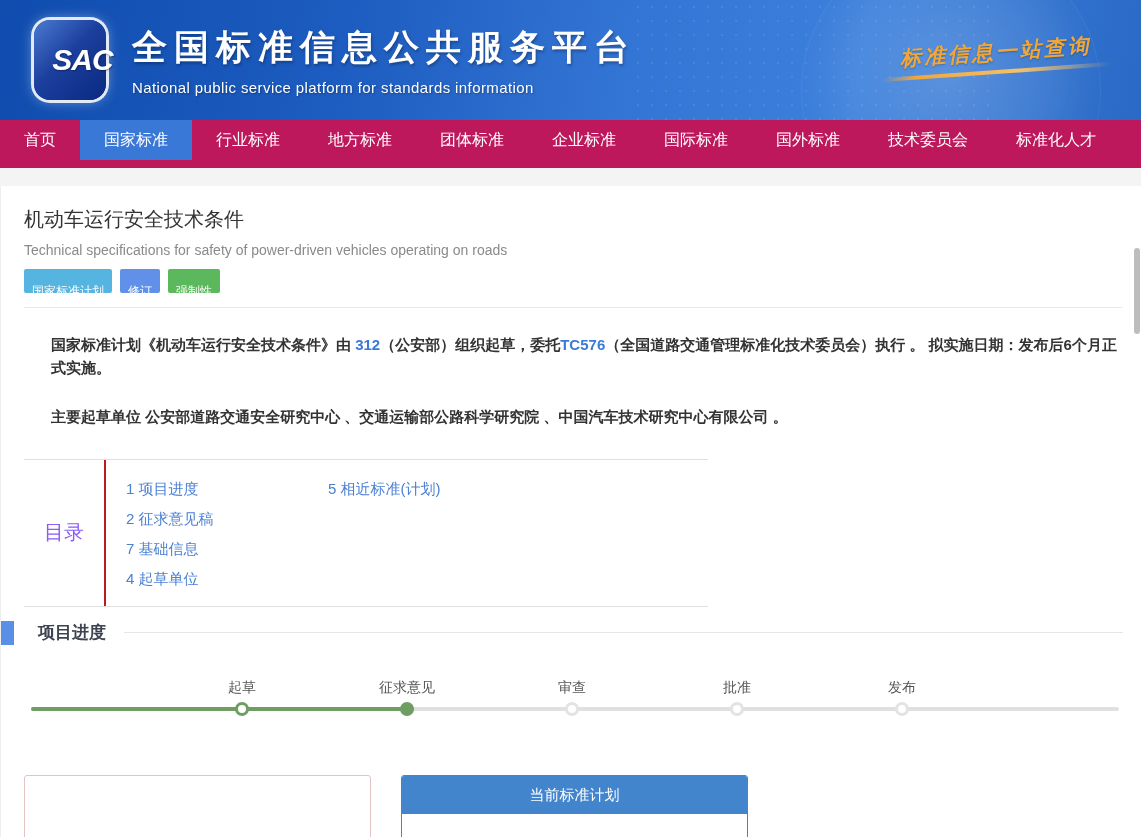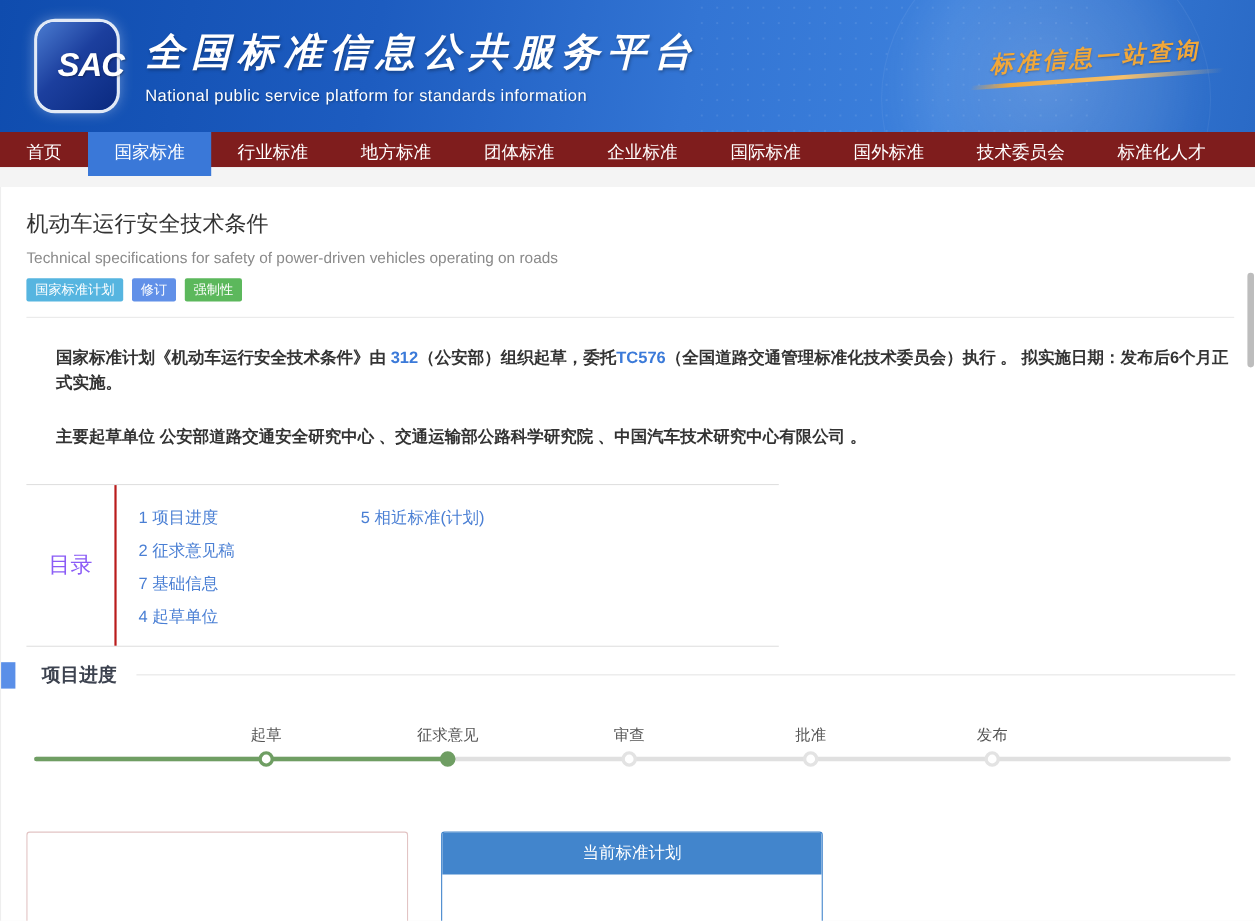--- a/index.html
+++ b/index.html
@@ -29,45 +29,44 @@
     display:flex; align-items:center; justify-content:center;padding-left:25px;
   }
   .sac-logo span{
     color:#fff; font-size:30px; font-weight:bold; font-style:italic; letter-spacing:-1px;
     text-shadow:1px 1px 2px rgba(0,0,0,0.35);
   }
   .header-titles{ margin-left:26px; color:#fff; }
   .title-cn{
     font-size:35px; font-weight:bold; letter-spacing:7px;
     text-shadow:1px 2px 3px rgba(0,0,0,0.3);
-    font-style:italic;
   }
   .title-en{ font-size:15px; margin-top:8px; letter-spacing:.4px; text-shadow:1px 1px 2px rgba(0,0,0,0.3); }
   .header-deco{ position:absolute; right:30px; top:38px; width:230px; text-align:center; transform:rotate(-4deg); }
   .slogan{
     color:#f0a73a; font-size:21px; font-style:italic; font-weight:bold; letter-spacing:3px;
     text-shadow:0 1px 2px rgba(0,0,0,0.25); white-space:nowrap;
   }
   .slogan-underline{ height:4px; margin-top:4px; background:linear-gradient(90deg,transparent,#f0a73a 15%,#f6c06a 60%,transparent); transform:skewX(-30deg); }
 
   
-  .main-nav{ height:32px; background:#7f1d1d; display:flex; color:#fff; }
+  .main-nav{ height:48px; background:#be185d; display:flex; color:#fff; }
   .nav-item{
     height:40px; line-height:40px; padding:0 24px; font-size:16px; cursor:pointer; white-space:nowrap;
   }
   .nav-item.active{ background:#3a78d8; }
 
   .gray-strip{ height:18px; background:#f4f4f4; }
 
   
   .content{ background:#fff; min-height:659px; padding:20px 0 0 23px; position:relative; border-left:1px solid #eee; }
   .page-title{ font-size:20px; color:#333; font-weight:normal; }
   .subtitle{ font-size:14px; color:#8a8a8a; margin-top:9px; }
   .tags{ margin-top:11px; display:flex; gap:8px; }
-  .tag{ color:#fff; font-size:12px; height:21px; line-height:21px; padding:0 8px; border-radius:2px; }
+  .tag{ color:#fff; font-size:12px; height:21px; line-height:21px; padding:12px 8px; border-radius:2px; }
   .rule{ border:none; border-top:1px solid #e9e9e9; margin:14px 19px 0 0; }
 
   .para{ font-size:15px; color:#333; line-height:1.5; margin:26px 19px 0 27px;font-weight:bold; }
   .para a{ color:#3b7ad9; text-decoration:none; }
   .para + .para{ margin-top:27px; }
 
   
   .toc{ margin:30px 0 0 0; width:684px; border-top:1px solid #e0e0e0; border-bottom:1px solid #e0e0e0; display:flex; min-height:148px; }
   .toc-label{ width:82px; display:flex; align-items:center; justify-content:center; font-size:20px; color:#8b5cf6; border-right:2px solid #b91c1c; }
   .toc-cols{ display:flex; padding:20px 0 14px 20px; flex:1; }

